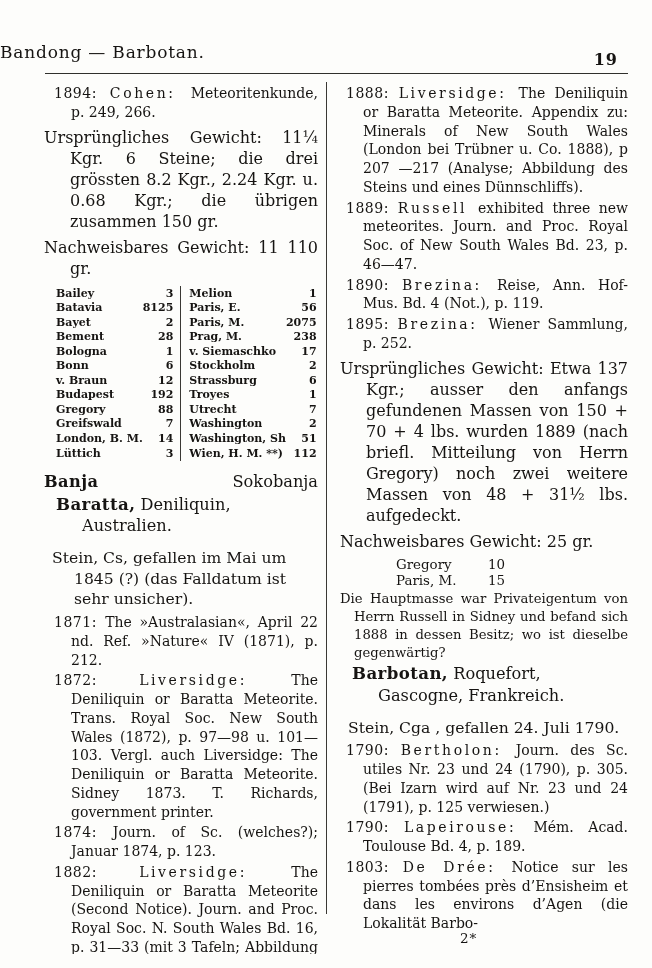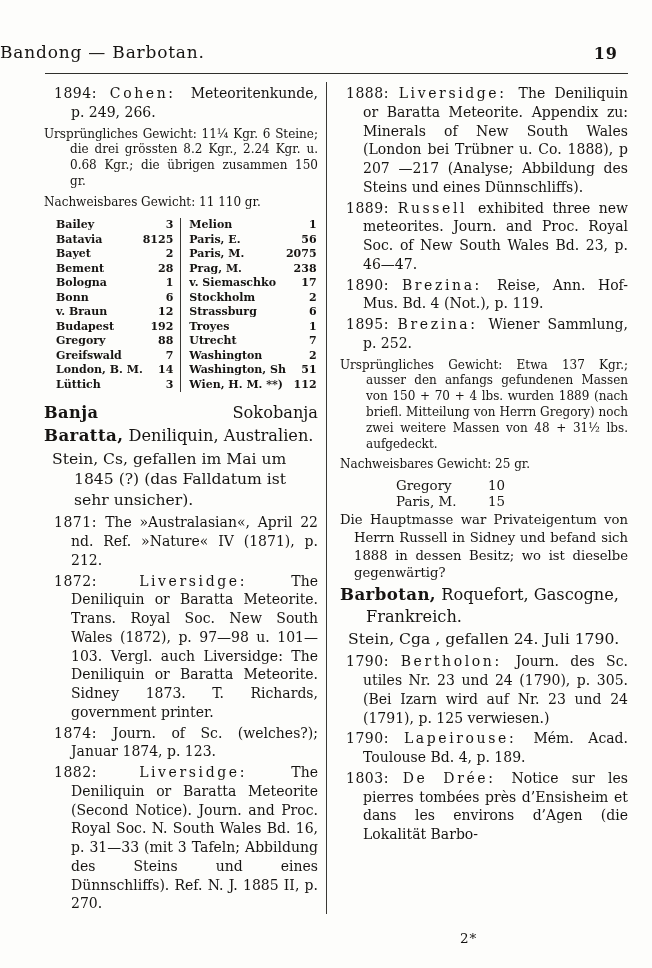--- a/index.html
+++ b/index.html
@@ -9,44 +9,44 @@
     font-family: "DejaVu Serif", "Liberation Serif", serif;
   }
   .page { position: relative; width: 652px; height: 968px; }
 
   
   .pagehead { position: relative; padding-top: 40px; height: 26px; }
   .head-title {
     position: absolute; left: 0; width: 652px; 
     top: 42px; font-size: 17px; letter-spacing: 0.8px;
   }
-  .head-num { position: absolute; right: 34px; top: 44px; font-size: 16px; font-weight: bold; letter-spacing: 1px; }
+  .head-num { position: absolute; right: 34px; top: 50px; font-size: 16px; font-weight: bold; letter-spacing: 1px; }
   .rule { position: absolute; left: 45px; top: 73px; width: 583px; height: 0; border-top: 1.6px solid #30302c; }
 
   
   .divider { position: absolute; left: 326px; top: 82px; width: 1px; height: 832px; background: #3a3834; }
 
   
   .cols { position: absolute; top: 84px; left: 44px; width: 584px; height: 870px; display: flex; overflow: hidden; }
   .col-left  { width: 274px; padding-right: 8px; }
   .col-right { width: 288px; margin-left: 14px; }
 
   
-  p { margin: 0; }
+  p { margin: 12px; }
   .bib {
     font-size: 14px; line-height: 1.34; margin: 0 0 2px 10px;
     padding-left: 17px; text-indent: -17px; text-align: justify;
   }
   .col-right .bib { margin-left: 6px; }
   .yr { letter-spacing: 0.5px; }
   .auth { letter-spacing: 2.6px; }
 
   
   .gw {
-    font-size: 12px; line-height: 1.32; margin: 5px 0 4px 0;
+    font-size: 16px; line-height: 1.32; margin: 5px 0 4px 0;
     padding-left: 26px; text-indent: -26px; text-align: justify;
   }
 
   
   .wtable { border-collapse: collapse; margin: 7px 4px 9px 12px; font-size: 11px; font-weight: bold; }
   .wtable td { padding: 0.4px 0; line-height: 1.25; white-space: nowrap; }
   .wtable .n  { width: 92px; text-align: left; }
   .wtable .v  { width: 36px; text-align: right; padding-right: 7px; }
   .wtable .bl { border-left: 1px solid #3a3834; padding-left: 8px; width: 96px; }
 

